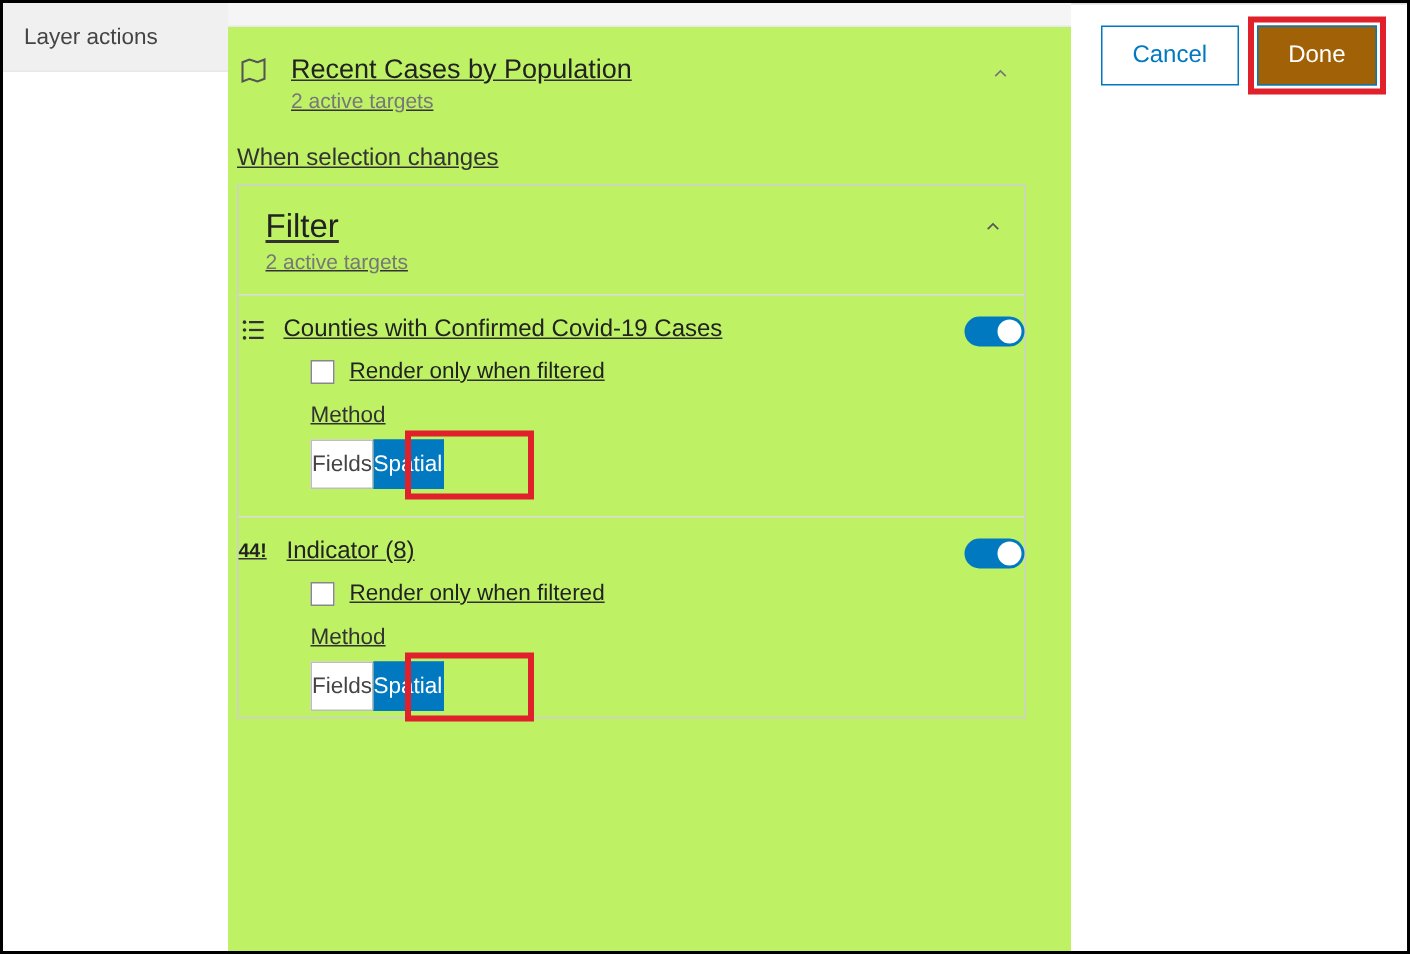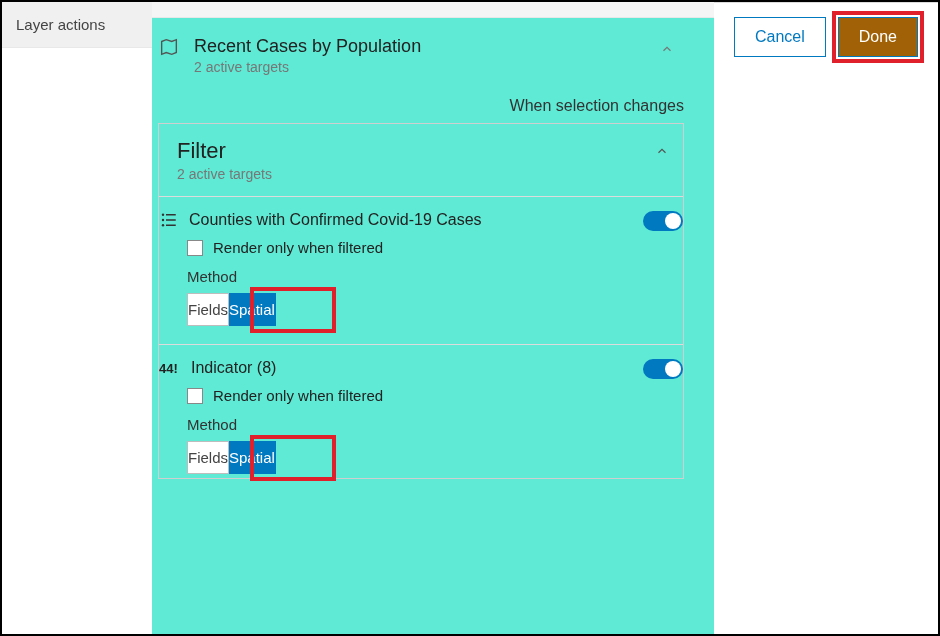--- a/index.html
+++ b/index.html
@@ -1,38 +1,38 @@
 <!DOCTYPE html>
 <html><head>
 <meta charset="utf-8">
 <style>
   * { box-sizing: border-box; margin: 0; padding: 0; }
   html, body { width: 940px; height: 636px; font-family: "Segoe UI", Arial, sans-serif; font-size: 15px; color: #323232; background: #fff; }
   .outer { border: 2px solid #000; width: 940px; height: 636px; position: relative; display: flex; flex-direction: row; }
   .body-row { flex: 1; display: flex; overflow: hidden; }
   .sidebar { width: 150px; background: #fff; }
   .sidebar-tab { background: #f0f0f0; padding: 14px 14px; font-size: 15px; color: #444; border-bottom: 1px solid #e8e8e8; }
-  .main { flex: 1; background: #5eead4; overflow: hidden; position: relative; }
+  .main { flex: 1; background: #bef264; overflow: hidden; position: relative; text-decoration: underline; }
   .main-inner { padding: 0 10px 0 0; }
   .topstrip { height: 16px; background: #f5f5f5; border-bottom: 1px solid #e8e8e8; }
   .layer-block { padding: 18px 20px 0 6px; }
   .layer-head { display: flex; align-items: flex-start; gap: 14px; position: relative; }
   .layer-head .title { font-size: 18px; color: #222; }
   .layer-head .sub { font-size: 14px; color: #777; margin-top: 2px; }
   .chev { position: absolute; right: 10px; top: 6px; color: #777; cursor: pointer; }
-  .sec-label { margin: 22px 0 8px 0; font-size: 16px; color: #333; text-align: right; }
+  .sec-label { margin: 22px 0 8px 0; font-size: 16px; color: #333; }
   .panel { border: 1px solid #cfcfcf; margin: 0 0 0 0; }
   .panel-pad { padding: 14px 18px; position: relative; }
   .filter-title { font-size: 22px; color: #222; }
   .filter-sub { font-size: 14px; color: #777; margin-top: 2px; }
   .target { padding: 14px 0 18px 0; border-bottom: 1px solid #dcdcdc; position: relative; }
   .target:last-child { border-bottom: none; padding-bottom: 4px; }
-  .target-row { display: flex; align-items: center; gap: 10px; }
+  .target-row { display: flex; align-items: flex-start; gap: 10px; }
   .target-name { font-size: 16px; color: #222; }
-  .indent { margin-left: 28px; margin-top: 10px; }
+  .indent { margin-left: 48px; margin-top: 10px; }
   .chk-row { display: flex; align-items: center; gap: 10px; font-size: 15px; color: #222; }
   .chk { width: 16px; height: 16px; border: 1.5px solid #888; background: #fff; display: inline-block; }
   .method-label { margin-top: 12px; font-size: 15px; color: #333; }
   .seg { display: inline-flex; margin-top: 8px; }
   .seg-btn { border: 1px solid #bdbdbd; padding: 7px 0; font-size: 15px; cursor: pointer; background: #fff; color: #444; }
   .seg-btn.active { background: #0079c1; color: #fff; border-color: #0079c1; }
   .seg-btn + .seg-btn { border-left: none; }
   .toggle { position: absolute; right: 0; top: 14px; width: 40px; height: 20px; border-radius: 10px; background: #0079c1; display: flex; align-items: center; justify-content: flex-end; padding: 2px; cursor: pointer; }
   .toggle .knob { width: 16px; height: 16px; border-radius: 50%; background: #fff; }
   .footer { height: 68px; border-top: 1px solid #dcdcdc; display: flex; align-items: center; justify-content: flex-end; padding: 0 20px; gap: 12px; position: relative; }

